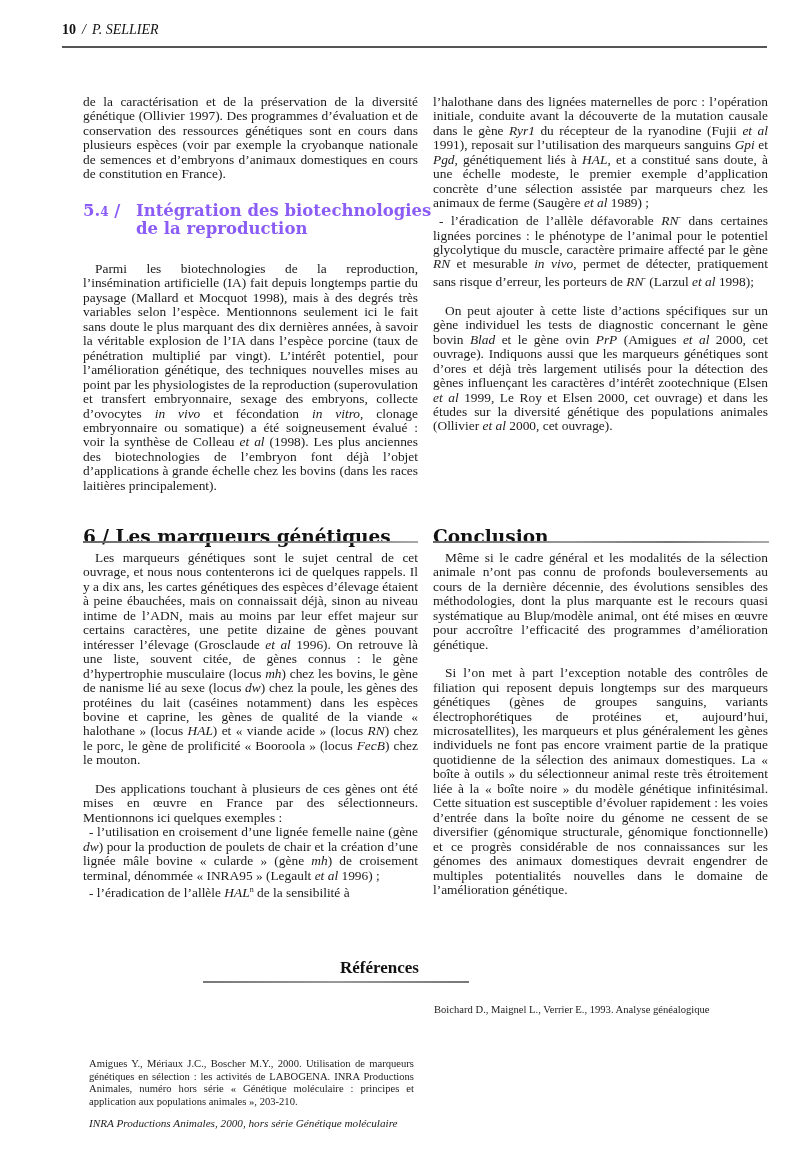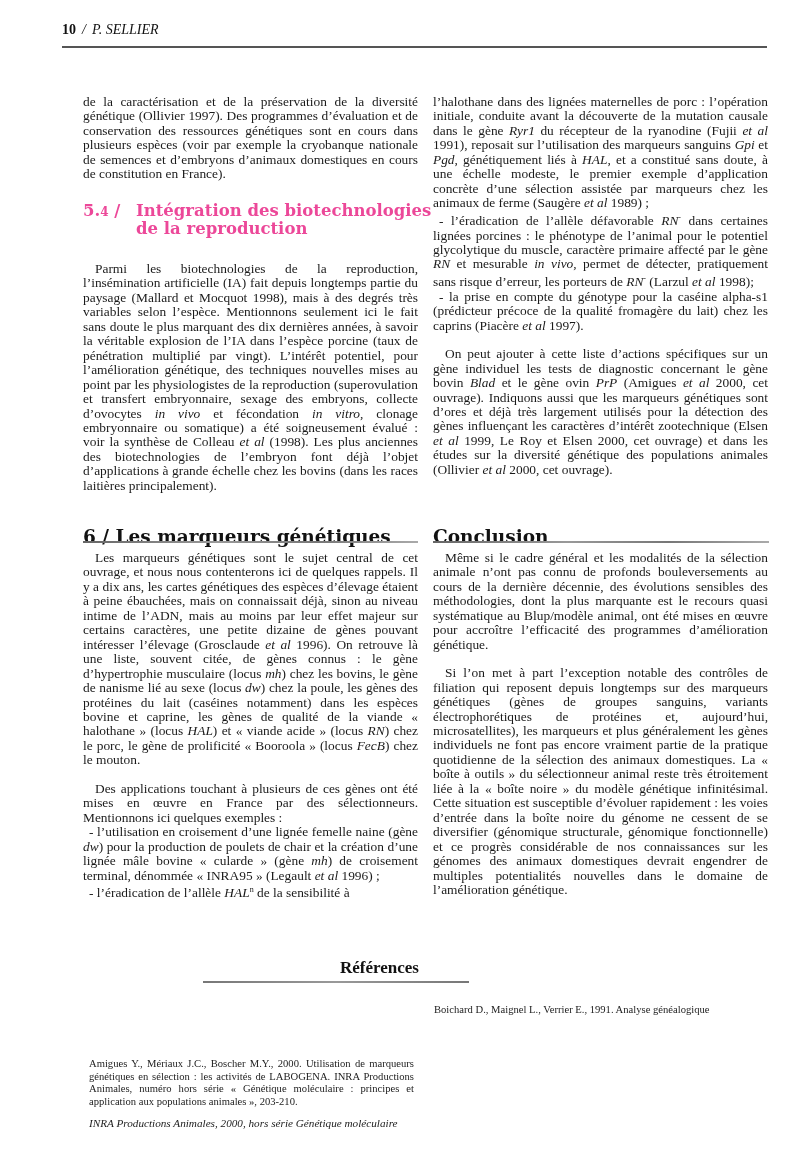--- a/index.html
+++ b/index.html
@@ -14,21 +14,21 @@
 
   .col { position: absolute; width: 335px; font-size: 13.4px; line-height: 14.45px; text-align: justify; }
   .col.left { left: 83px; }
   .col.right { left: 433px; }
   .col p { margin: 0; }
   .col p.indent { text-indent: 12px; }
   .col p.gap { margin-top: 14px; }
   .col .item { text-indent: 6px; }
   i.sp { font-style: italic; }
 
-  .h-sub { position: absolute; left: 83px; top: 202px; font-family: "DejaVu Serif", serif; font-weight: bold; font-size: 16.5px; line-height: 18px; color: #ec4899; }
+  .h-sub { position: absolute; left: 83px; top: 202px; font-family: "DejaVu Serif", serif; font-weight: bold; font-size: 16.5px; line-height: 18px; color: #8b5cf6; }
   .h-sub .num { position: absolute; left: 0; top: 0; width: 52px; }
   .h-sub .num small { font-size: 12px; }
   .h-sub .txt { margin-left: 53px; display: block; white-space: nowrap; }
 
   .h-sec { position: absolute; font-family: "DejaVu Serif", serif; font-weight: bold; font-size: 18.5px; color: #111; margin-top: 12px; }
   .rule { position: absolute; height: 2px; background: linear-gradient(90deg, #666, #999 40%, #777 70%, #aaa); }
 
   .refs-title { position: absolute; left: 340px; top: 958px; width: 125px; text-align: left; font-family: "Liberation Serif", serif; font-weight: bold; font-size: 17px; color: #111; }
   .refs-rule { position: absolute; left: 203px; top: 981px; width: 266px; height: 2px; background: linear-gradient(90deg, #777, #999, #777); }
 
@@ -67,35 +67,34 @@
 <div class="col left" style="top:551px;">
   <p class="indent"><span>Les marqueurs génétiques sont le sujet central de cet ouvrage, et nous nous contenterons ici de quelques rappels. Il y a dix ans, les cartes génétiques des espèces d’élevage étaient à peine ébauchées, mais on connaissait déjà, sinon au niveau intime de l’ADN, mais au moins par leur effet majeur sur certains caractères, une petite dizaine de gènes pouvant intéresser l’élevage (Grosclaude </span><i class="sp">et al</i><span> 1996). On retrouve là une liste, souvent citée, de gènes connus : le gène d’hypertrophie musculaire (locus </span><i class="sp">mh</i><span>) chez les bovins, le gène de nanisme lié au sexe (locus </span><i class="sp">dw</i><span>) chez la poule, les gènes des protéines du lait (caséines notamment) dans les espèces bovine et caprine, les gènes de qualité de la viande « halothane » (locus </span><i class="sp">HAL</i><span>) et « viande acide » (locus </span><i class="sp">RN</i><span>) chez le porc, le gène de prolificité « Booroola » (locus </span><i class="sp">FecB</i><span>) chez le mouton.</span></p>
   <p class="indent gap">Des applications touchant à plusieurs de ces gènes ont été mises en œuvre en France par des sélectionneurs. Mentionnons ici quelques exemples :</p>
   <p class="item"><span>- l’utilisation en croisement d’une lignée femelle naine (gène </span><i class="sp">dw</i><span>) pour la production de poulets de chair et la création d’une lignée mâle bovine « cularde » (gène </span><i class="sp">mh</i><span>) de croisement terminal, dénommée « INRA95 » (Legault </span><i class="sp">et al</i><span> 1996) ;</span></p>
   <p class="item"><span>- l’éradication de l’allèle </span><i class="sp">HAL</i><sup style="font-size:8px;">n</sup><span> de la sensibilité à</span></p>
 </div>
 
 <div class="col right" style="top:95px;">
   <p><span>l’halothane dans des lignées maternelles de porc : l’opération initiale, conduite avant la découverte de la mutation causale dans le gène </span><i class="sp">Ryr1</i><span> du récepteur de la ryanodine (Fujii </span><i class="sp">et al</i><span> 1991), reposait sur l’utilisation des marqueurs sanguins </span><i class="sp">Gpi</i><span> et </span><i class="sp">Pgd</i><span>, génétiquement liés à </span><i class="sp">HAL</i><span>, et a constitué sans doute, à une échelle modeste, le premier exemple d’application concrète d’une sélection assistée par marqueurs chez les animaux de ferme (Saugère </span><i class="sp">et al</i><span> 1989) ;</span></p>
   <p class="item"><span>- l’éradication de l’allèle défavorable </span><i class="sp">RN</i><sup style="font-size:8px;">-</sup><span> dans certaines lignées porcines : le phénotype de l’animal pour le potentiel glycolytique du muscle, caractère primaire affecté par le gène </span><i class="sp">RN</i><span> et mesurable </span><i class="sp">in vivo</i><span>, permet de détecter, pratiquement sans risque d’erreur, les porteurs de </span><i class="sp">RN</i><sup style="font-size:8px;">-</sup><span> (Larzul </span><i class="sp">et al</i><span> 1998);</span></p>
-  <p class="item"><span>- la prise en compte du génotype pour la caséine alpha-s1 (prédicteur précoce de la qualité fromagère du lait) chez les caprins (Piacère </span><i class="sp">et al</i><span> 1997).</span></p>
   <p class="indent gap"><span>On peut ajouter à cette liste d’actions spécifiques sur un gène individuel les tests de diagnostic concernant le gène bovin </span><i class="sp">Blad</i><span> et le gène ovin </span><i class="sp">PrP</i><span> (Amigues </span><i class="sp">et al</i><span> 2000, cet ouvrage). Indiquons aussi que les marqueurs génétiques sont d’ores et déjà très largement utilisés pour la détection des gènes influençant les caractères d’intérêt zootechnique (Elsen </span><i class="sp">et al</i><span> 1999, Le Roy et Elsen 2000, cet ouvrage) et dans les études sur la diversité génétique des populations animales (Ollivier </span><i class="sp">et al</i><span> 2000, cet ouvrage).</span></p>
 </div>
 
 <div class="h-sec" style="left:433px; top:514px;">Conclusion</div>
 <div class="rule" style="left:433px; top:541px; width:336px;"></div>
 
 <div class="col right" style="top:551px;">
   <p class="indent">Même si le cadre général et les modalités de la sélection animale n’ont pas connu de profonds bouleversements au cours de la dernière décennie, des évolutions sensibles des méthodologies, dont la plus marquante est le recours quasi systématique au Blup/modèle animal, ont été mises en œuvre pour accroître l’efficacité des programmes d’amélioration génétique.</p>
   <p class="indent gap">Si l’on met à part l’exception notable des contrôles de filiation qui reposent depuis longtemps sur des marqueurs génétiques (gènes de groupes sanguins, variants électrophorétiques de protéines et, aujourd’hui, microsatellites), les marqueurs et plus généralement les gènes individuels ne font pas encore vraiment partie de la pratique quotidienne de la sélection des animaux domestiques. La « boîte à outils » du sélectionneur animal reste très étroitement liée à la « boîte noire » du modèle génétique infinitésimal. Cette situation est susceptible d’évoluer rapidement : les voies d’entrée dans la boîte noire du génome ne cessent de se diversifier (génomique structurale, génomique fonctionnelle) et ce progrès considérable de nos connaissances sur les génomes des animaux domestiques devrait engendrer de multiples potentialités nouvelles dans le domaine de l’amélioration génétique.</p>
 </div>
 
 <div class="refs-title">Références</div>
 <div class="refs-rule" style="left:203px; width:266px;"></div>
 
 <div class="refcol left">
   <p>Amigues Y., Mériaux J.C., Boscher M.Y., 2000. Utilisation de marqueurs génétiques en sélection : les activités de LABOGENA. INRA Productions Animales, numéro hors série « Génétique moléculaire : principes et application aux populations animales », 203-210.</p>
 </div>
 <div class="refcol right">
-  <p>Boichard D., Maignel L., Verrier E., 1991. Analyse généalogique</p>
+  <p>Boichard D., Maignel L., Verrier E., 1993. Analyse généalogique</p>
 </div>
 
 <div class="footer">INRA Productions Animales, 2000, hors série Génétique moléculaire</div>
 
 </body></html>

